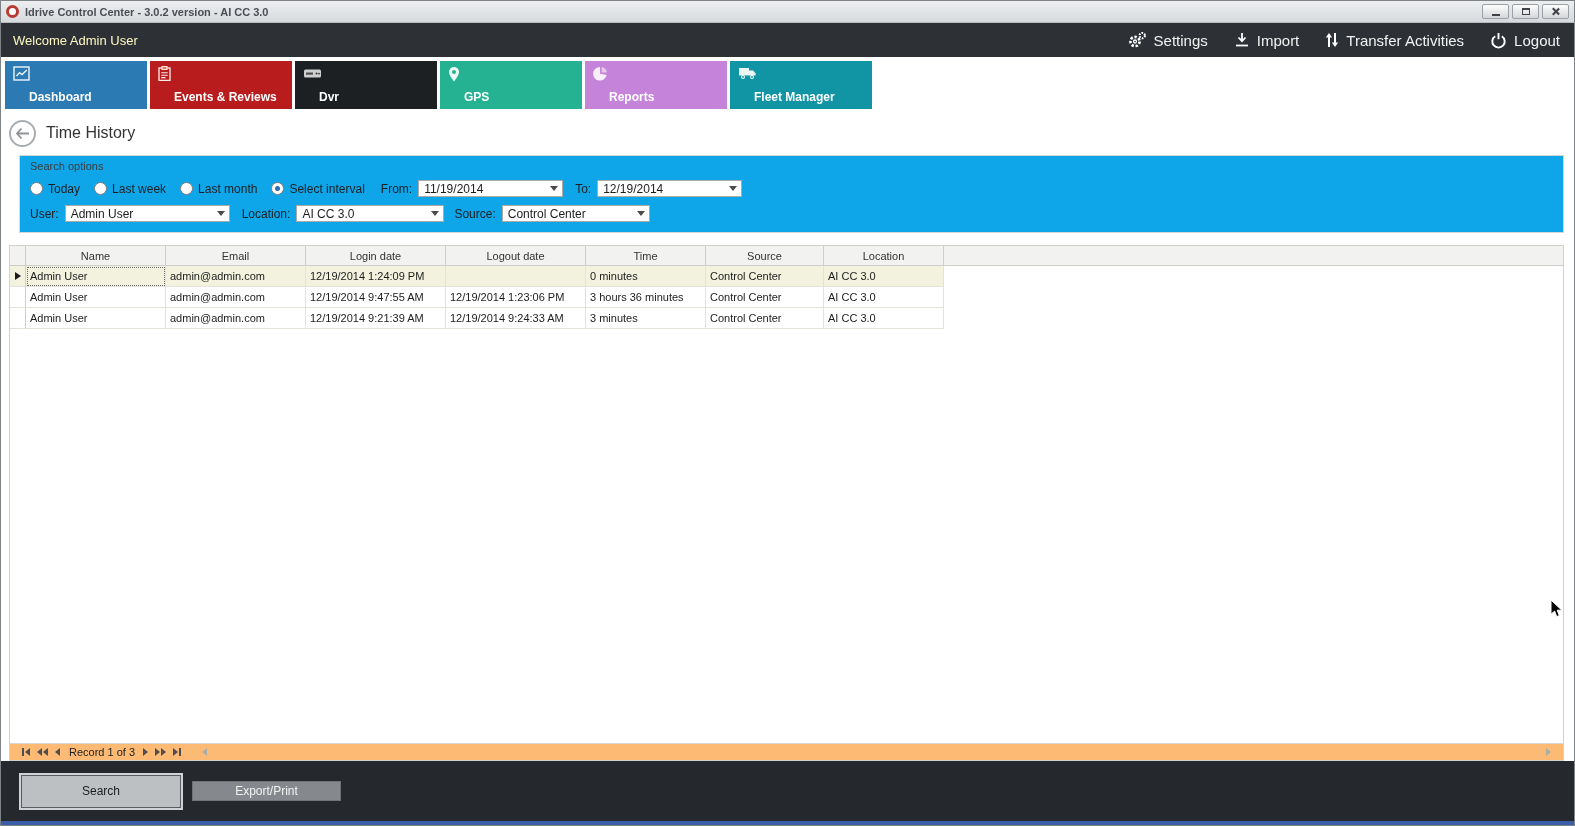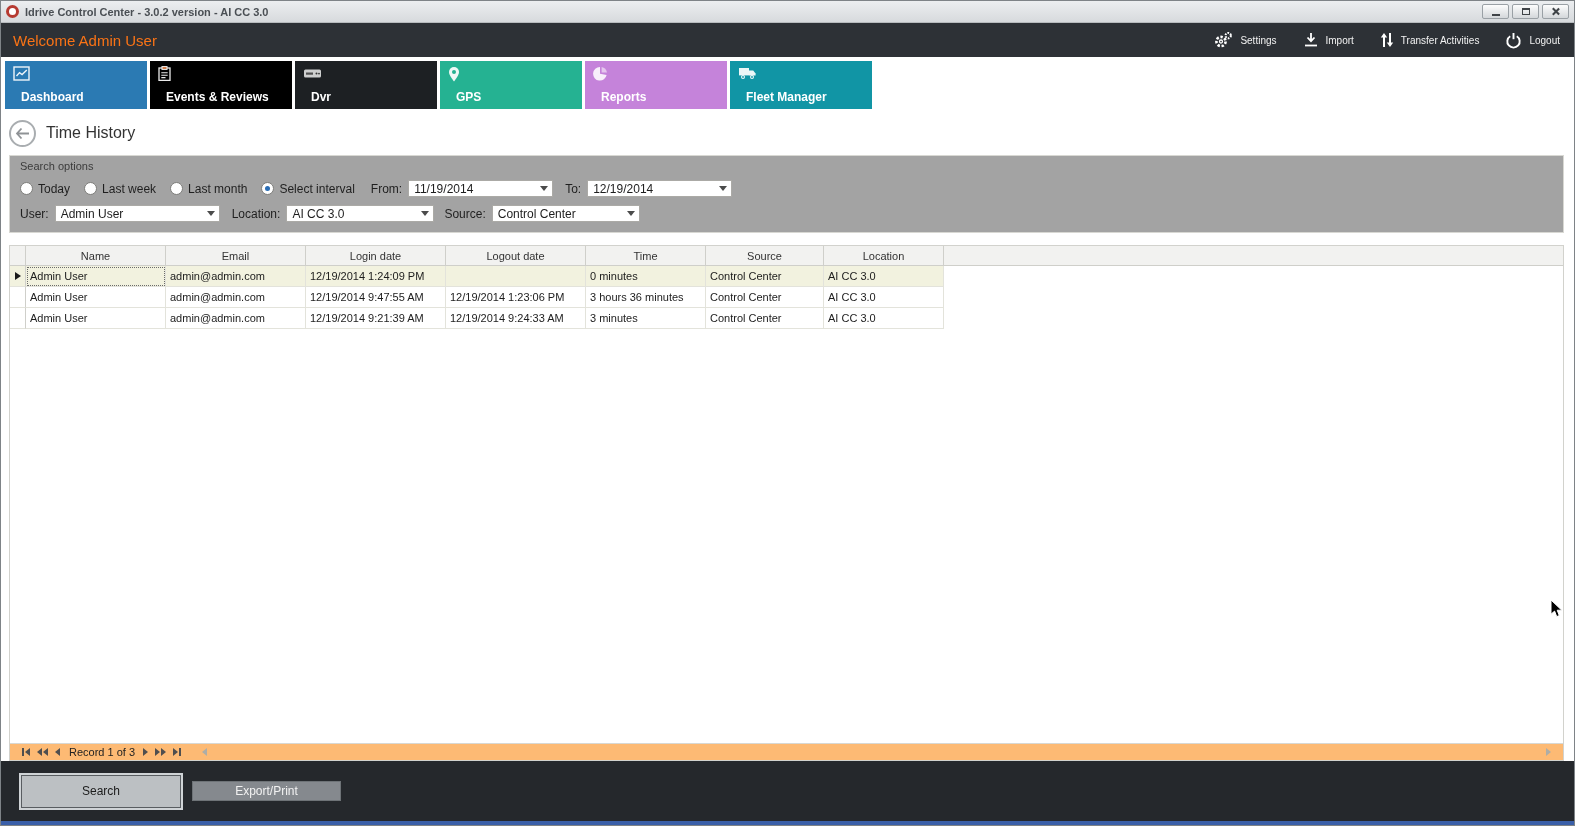--- a/index.html
+++ b/index.html
@@ -16,37 +16,37 @@
   .win-btn { width:27px; height:15px; background:linear-gradient(#fdfdfd,#d4d7da); border:1px solid #9aa0a5; border-radius:2px; display:flex; align-items:center; justify-content:center; cursor:pointer; }
   .glyph-min { width:8px; height:0; border-bottom:2px solid #3f4347; margin-top:6px; }
   .glyph-max { width:8px; height:7px; border:1px solid #3f4347; border-top-width:2px; }
   .glyph-close { position:relative; width:9px; height:9px; }
   .glyph-close::before,.glyph-close::after { content:""; position:absolute; left:4px; top:0; width:1.6px; height:9px; background:#3f4347; }
   .glyph-close::before { transform:rotate(45deg); }
   .glyph-close::after { transform:rotate(-45deg); }
 
   
   .topbar { height:34px; flex:0 0 34px; background:#2d3136; color:#fff; display:flex; align-items:center; padding:0 14px 0 12px; }
-  .welcome { font-size:15px; color:#f97316; }
+  .welcome { font-size:13px; color:#fef9c3; }
   .topbar-actions { margin-left:auto; display:flex; gap:26px; align-items:center; }
-  .action { display:flex; align-items:center; gap:7px; font-size:10px; color:#f2f2f2; cursor:pointer; }
+  .action { display:flex; align-items:center; gap:7px; font-size:15px; color:#f2f2f2; cursor:pointer; }
 
   
   .tiles { flex:0 0 56px; display:flex; gap:3px; padding:4px 0 4px 4px; background:#fff; }
   .tile { width:142px; height:48px; color:#fff; position:relative; cursor:pointer; }
   .tile-icon { position:absolute; left:8px; top:5px; opacity:.92; }
-  .tile-label { position:absolute; left:16px; bottom:5px; font-size:12px; font-weight:bold; white-space:nowrap; }
+  .tile-label { position:absolute; left:24px; bottom:5px; font-size:12px; font-weight:bold; white-space:nowrap; }
 
   
   .page-title-row { flex:0 0 40px; display:flex; align-items:center; gap:10px; padding-left:8px; }
   .back-btn { width:27px; height:27px; border-radius:50%; border:2px solid #a9adb0; background:#fff; display:flex; align-items:center; justify-content:center; cursor:pointer; }
   .page-title { font-size:16px; color:#333; font-weight:400; }
 
   
-  .search-panel { flex:0 0 78px; margin:2px 10px 0 8px; border:1px solid #d8d8d3; background:#a3a3a3; padding:4px 10px 0 10px; }
+  .search-panel { flex:0 0 78px; margin:2px 10px 0 18px; border:1px solid #d8d8d3; background:#0ea5e9; padding:4px 10px 0 10px; }
   .search-title { font-size:11px; color:#3c3c3c; }
   .search-row { display:flex; align-items:center; font-size:12px; color:#1f1f1f; margin-top:8px; }
   .radio-group { display:flex; align-items:center; gap:5px; margin-right:14px; cursor:pointer; }
   .radio { width:13px; height:13px; border-radius:50%; border:1px solid #7d7d7a; background:#fff; position:relative; flex:0 0 13px; }
   .radio.sel::after { content:""; position:absolute; inset:3px; border-radius:50%; background:#2a6db5; }
   .field-label { margin:0 6px 0 2px; }
   .combo { background:#fff; border:1px solid #abaaa6; height:17px; display:flex; align-items:center; padding-left:5px; font-size:12px; color:#1d1d1d; cursor:pointer; }
   .combo .arrow-box { margin-left:auto; width:16px; height:100%; display:flex; align-items:center; justify-content:center; }
   .tri-down { width:0; height:0; border-left:4px solid transparent; border-right:4px solid transparent; border-top:5px solid #4b4b4b; }
   .w-from { width:145px; margin-right:10px; } .w-to { width:145px; }
@@ -157,21 +157,21 @@
   <div class="tiles">
     <div class="tile" style="background-color: rgb(43, 122, 179);">
       <span class="tile-icon">
         <svg width="17" height="15" viewBox="0 0 17 15">
             <rect x="1" y="1" width="15" height="13" fill="none" stroke="#fff" stroke-width="1.4"></rect>
             <path d="M3.5 10l3-3.4 2.6 2L13.8 4" fill="none" stroke="#fff" stroke-width="1.4"></path>
           </svg>
       </span>
       <span class="tile-label">Dashboard</span>
     </div>
-    <div class="tile" style="background-color: #000000; padding-left: 32px;">
+    <div class="tile" style="background-color: #b91c1c; padding-left: 32px;">
       <span class="tile-icon">
         <svg width="13" height="15" viewBox="0 0 13 15">
             <rect x="1" y="2" width="11" height="12.4" fill="none" stroke="#fff" stroke-width="1.3"></rect>
             <rect x="4" y="0.6" width="5" height="2.8" fill="#dd7030" stroke="#fff" stroke-width="1.1"></rect>
             <path d="M3.3 6.8h6.4M3.3 9.2h6.4M3.3 11.6h4.2" stroke="#fff" stroke-width="1.1"></path>
           </svg>
       </span>
       <span class="tile-label">Events &amp; Reviews</span>
     </div>
     <div class="tile" style="background-color: rgb(29, 32, 35);">

